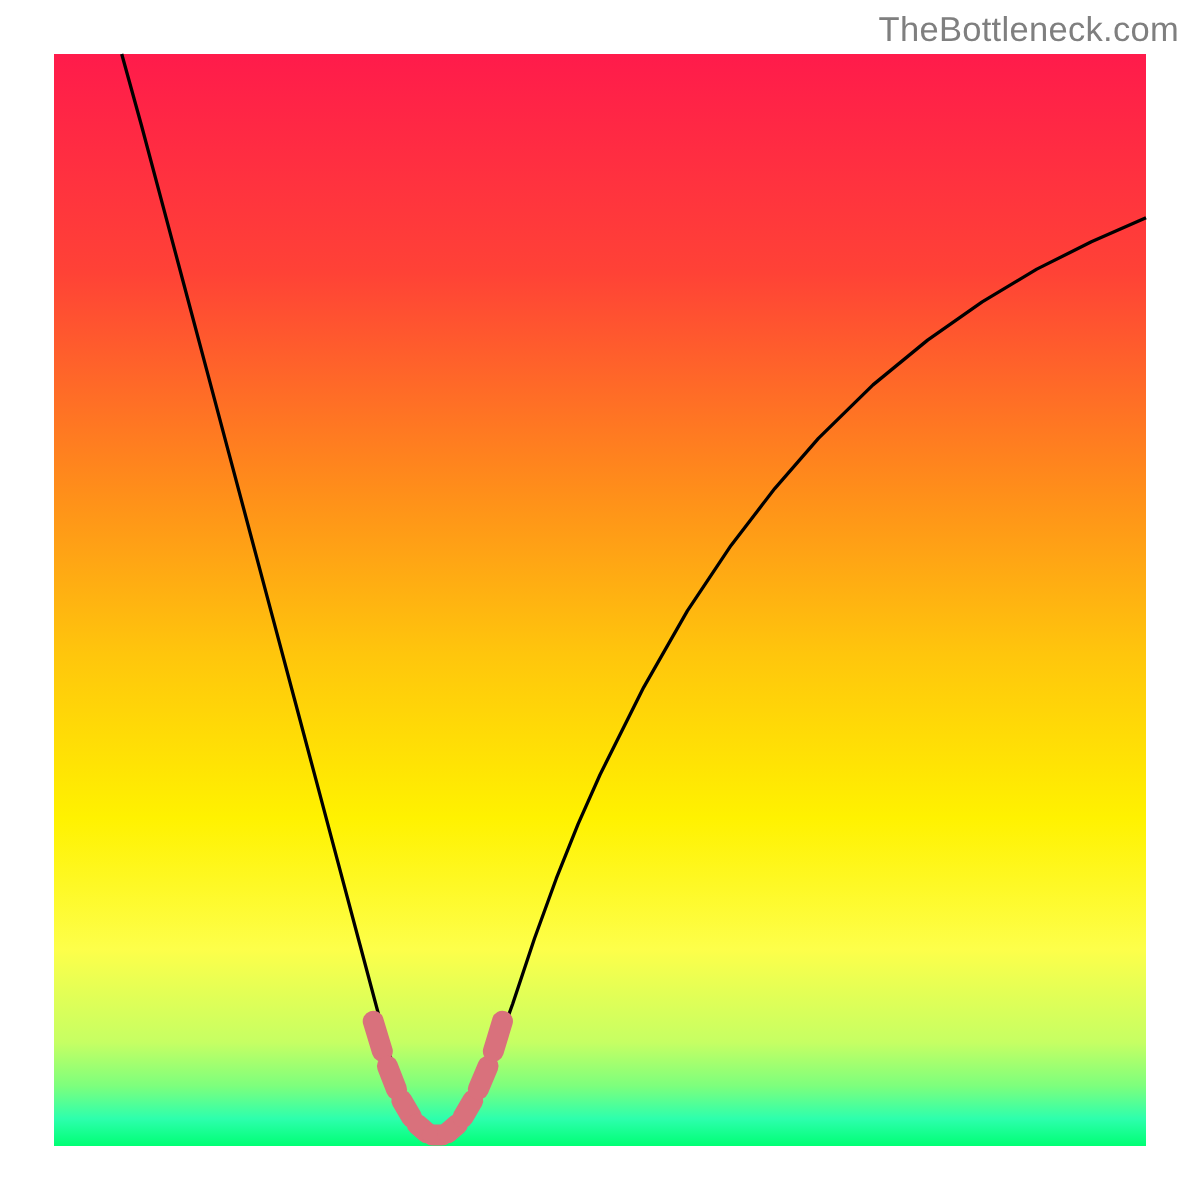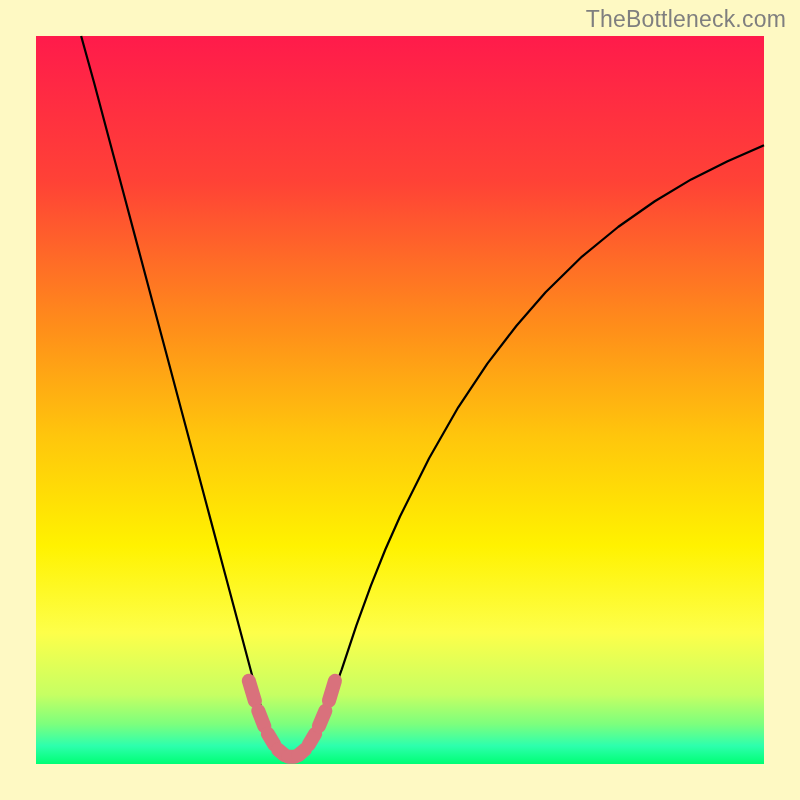--- a/index.html
+++ b/index.html
@@ -10,21 +10,21 @@
     background: #000;
     overflow: hidden;
     font-family: Arial, Helvetica, sans-serif;
   }
   .frame {
     position: absolute;
     left: 0;
     top: 0;
     width: 800px;
     height: 800px;
-    background: #fef9c3;
+    background: #ffffff;
   }
   .attribution {
     position: absolute;
     top: 6px;
     right: 14px;
     color: #7f7f7f;
     font-size: 23px;
     font-weight: 400;
     letter-spacing: 0.2px;
     white-space: nowrap;

